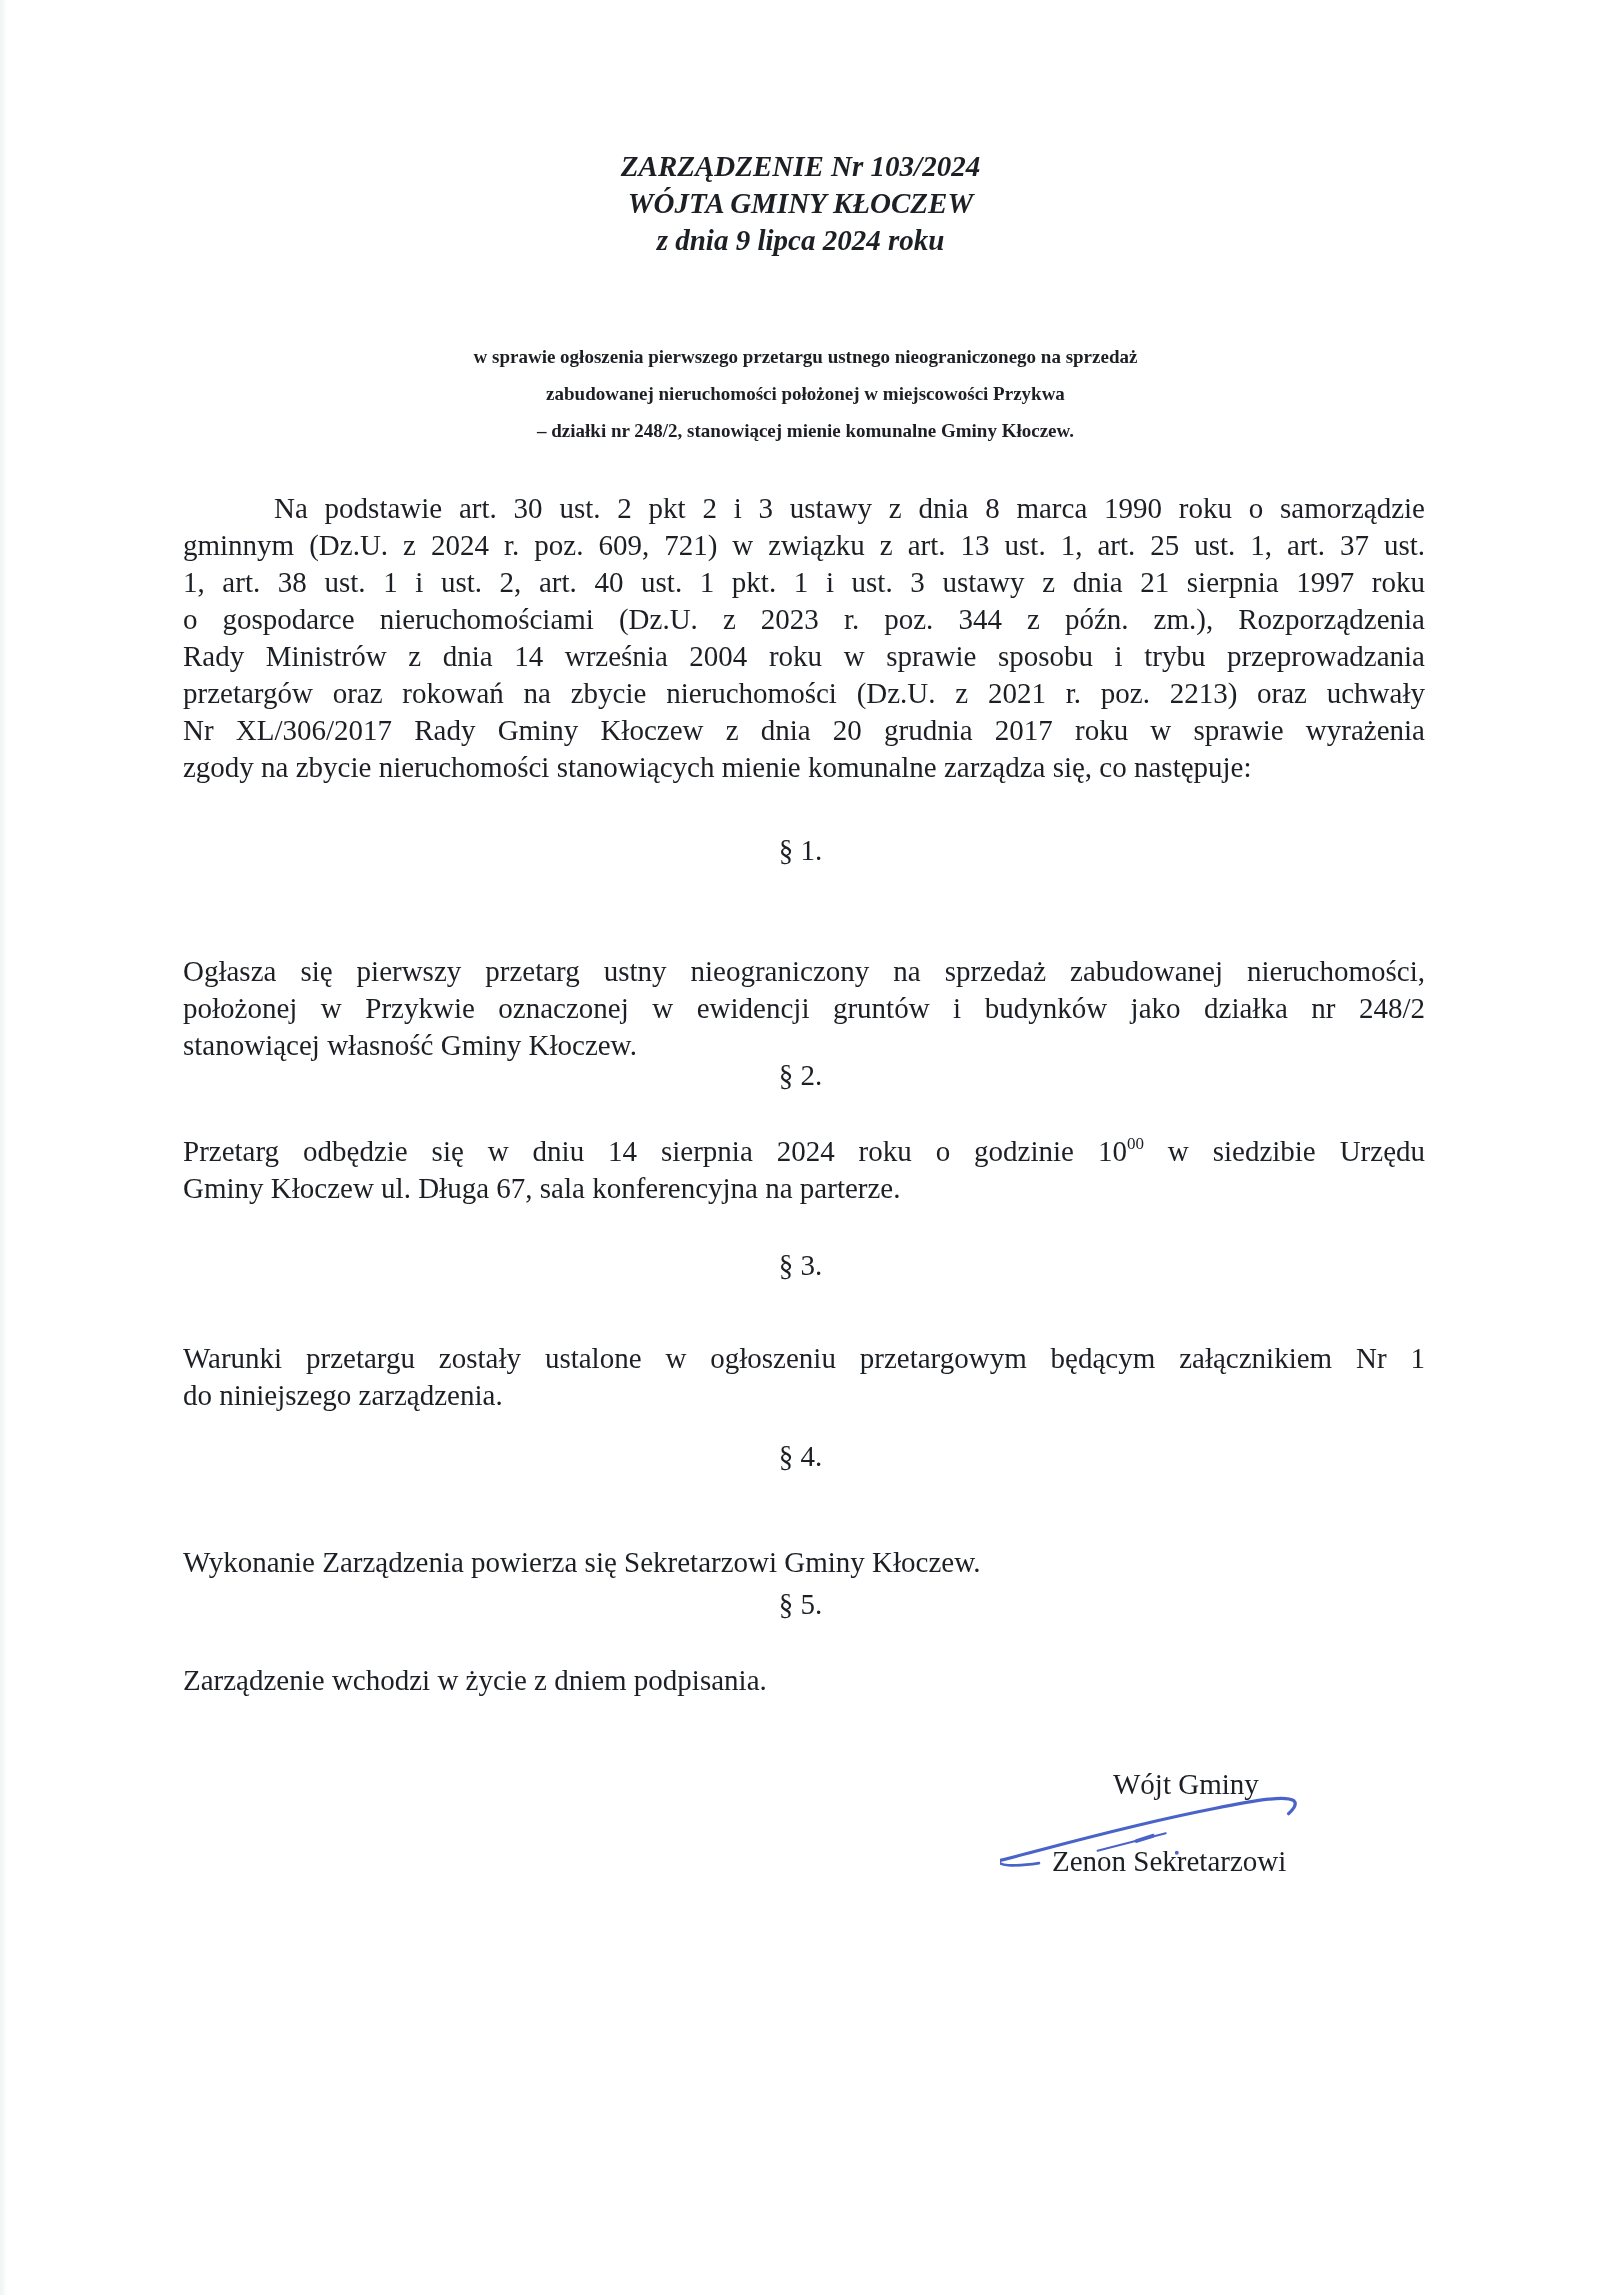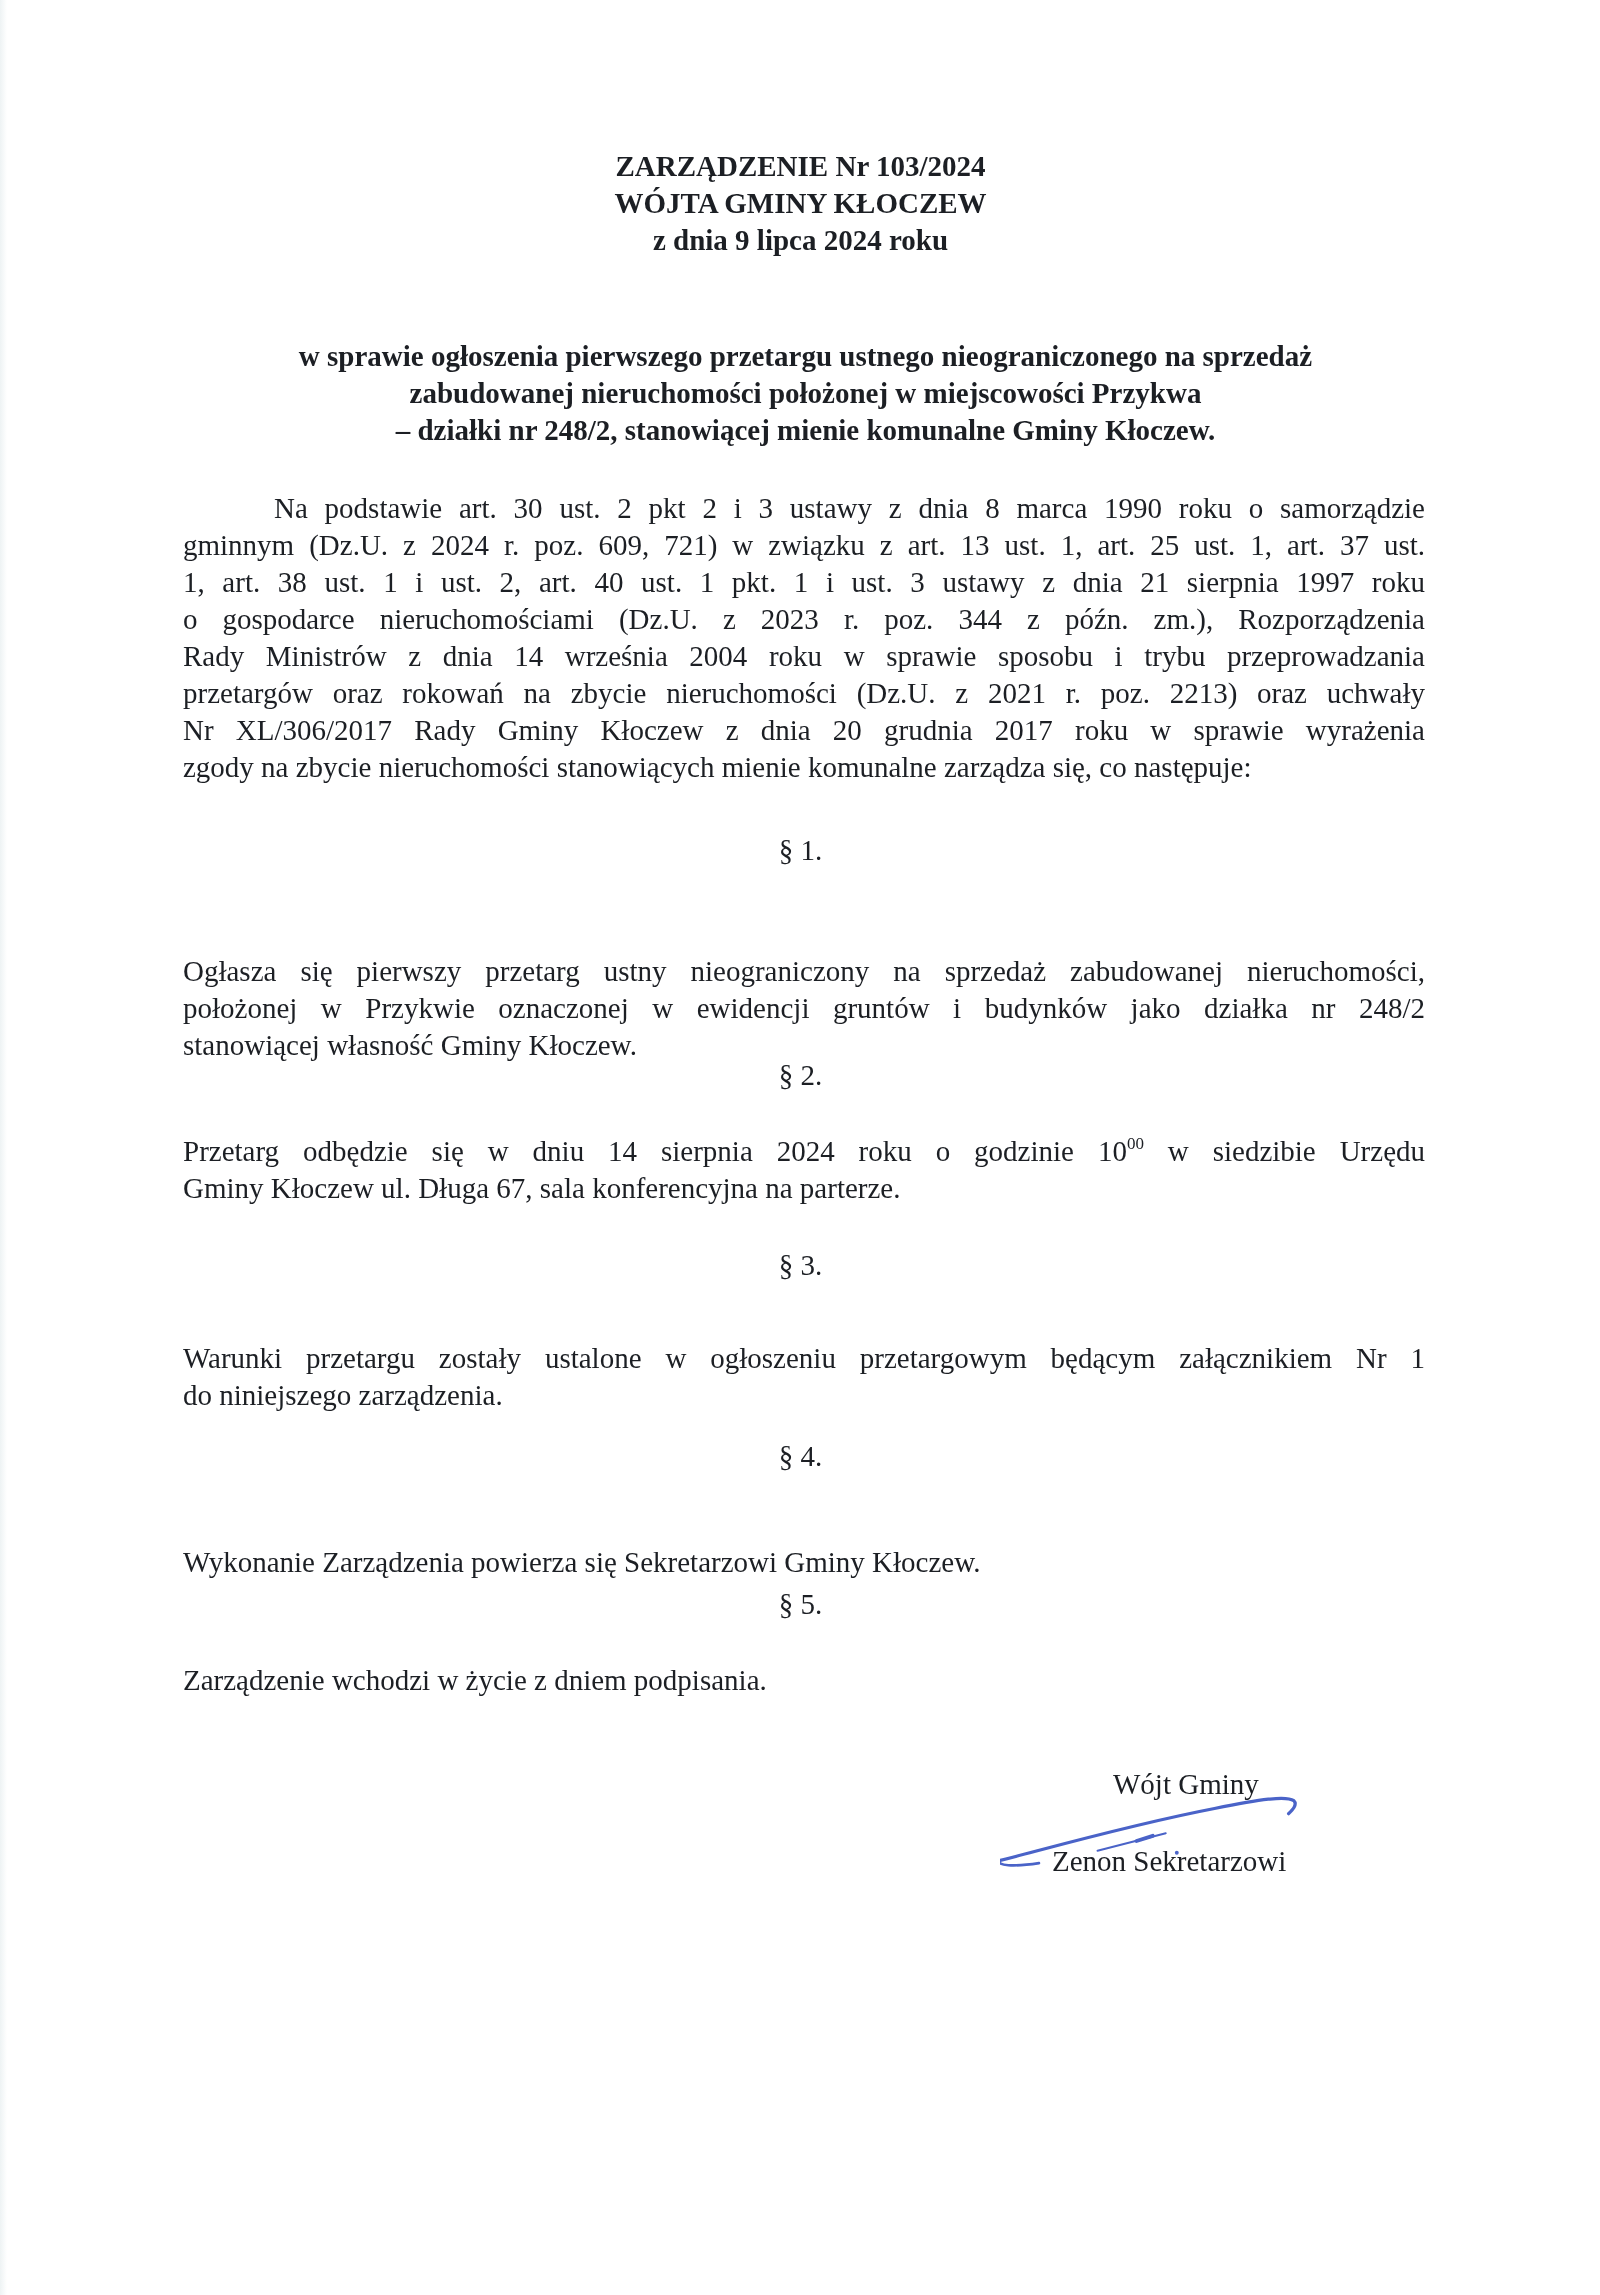--- a/index.html
+++ b/index.html
@@ -30,29 +30,29 @@
     .header {
       position: absolute;
       top: 148px;
       left: 0;
       width: 1601px;
       text-align: center;
       font-weight: bold;
       font-size: 29px;
       line-height: 37px;
     }
-    .header .line { display: block; }
+    .header .line { display: block; font-style: italic; }
     .subject {
       position: absolute;
       top: 338px;
       left: 182px;
       width: 1247px;
       text-align: center;
       font-weight: bold;
-      font-size: 29px;
+      font-size: 19px;
       line-height: 37px;
     }
     .subject .line { display: block; }
     .body-text {
       position: absolute;
       left: 183px;
       width: 1242px;
       font-size: 29px;
       line-height: 37px;
       text-align: justify;

